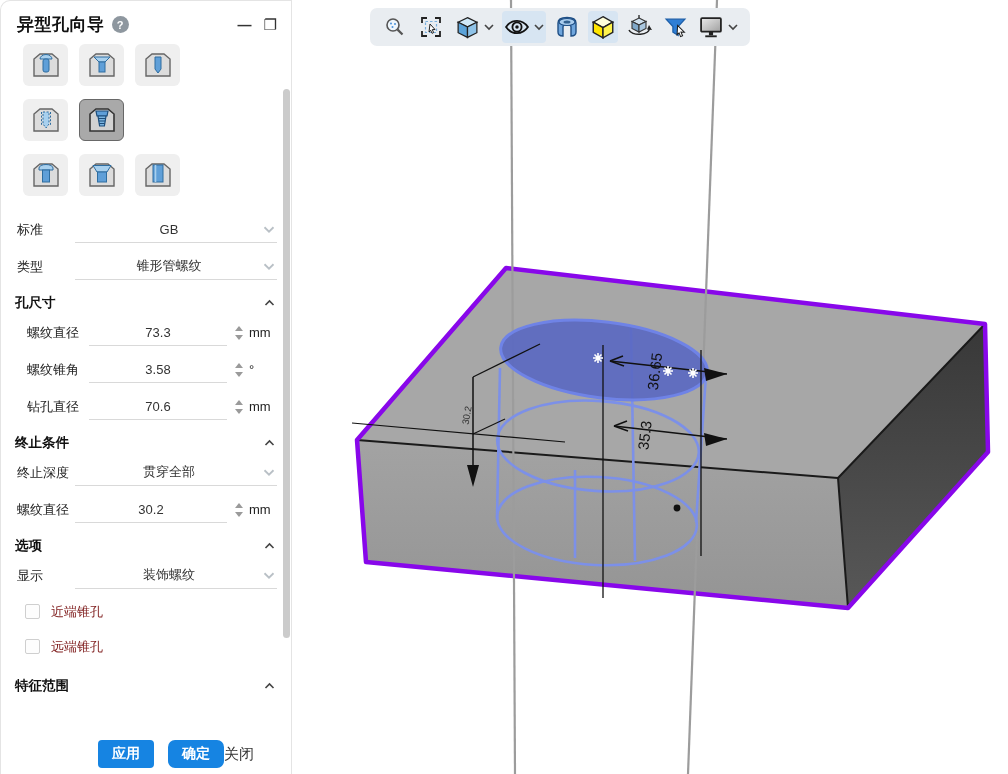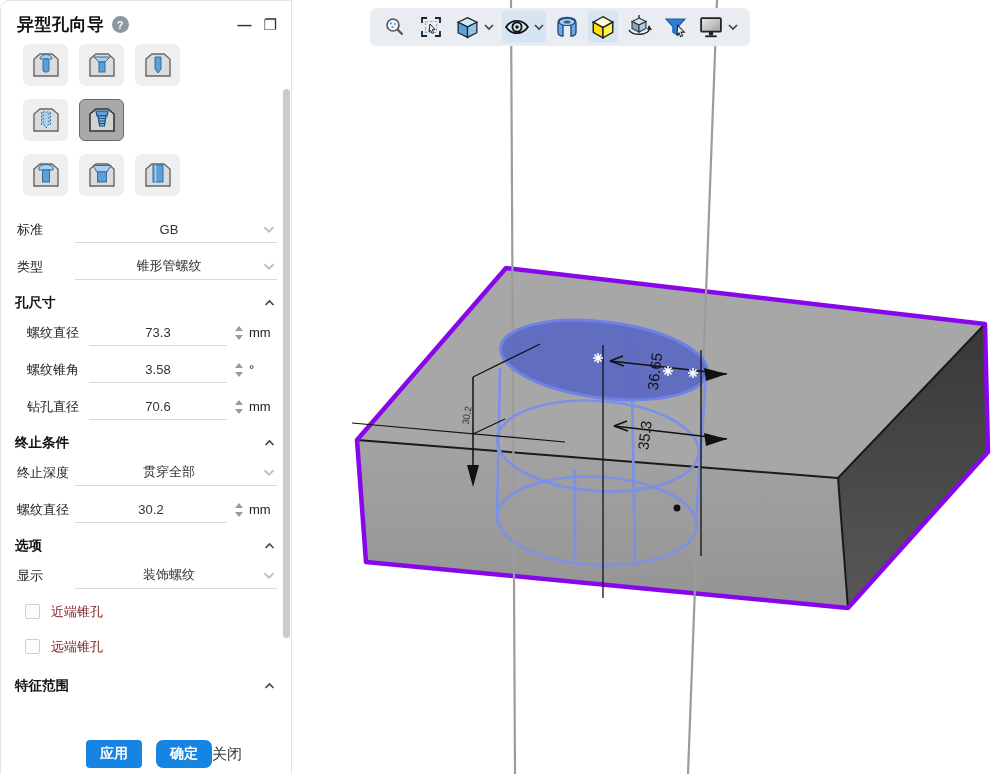--- a/index.html
+++ b/index.html
@@ -62,21 +62,21 @@
   .spin .up { border-bottom:5px solid #9a9a9a; }
   .spin .dn { border-top:5px solid #9a9a9a; }
   .unit { width:28px; color:#222; }
 
   .cbrow { display:flex; align-items:center; gap:11px; height:35px; padding-left:24px;
     cursor:pointer; }
   .cb { width:15px; height:15px; border:1px solid #cfcfcf; border-radius:2px;
     background:#fdfdfd; }
   .cbl { color:#7f1d1d; }
 
-  .footer { position:absolute; left:0; right:0; bottom:6px; display:flex;
+  .footer { position:absolute; left:12px; right:0; bottom:6px; display:flex;
     align-items:center; padding-left:85px; }
   .btn { cursor:pointer; font-family:inherit; }
   .btn.primary { background:#1684e2; color:#fff; border:none; border-radius:4px;
     height:28px; min-width:56px; padding:0 12px; font-size:14px; font-weight:bold; }
   .btn.primary + .btn.primary { margin-left:14px;border-radius:7px; }
   .btn.ghost { background:none; border:none; color:#333; font-size:15px;
     }
 
   .thumb { position:absolute; right:1px; top:88px; width:7px; height:549px;
     background:#cbcbcb; border-radius:4px; cursor:pointer; }

